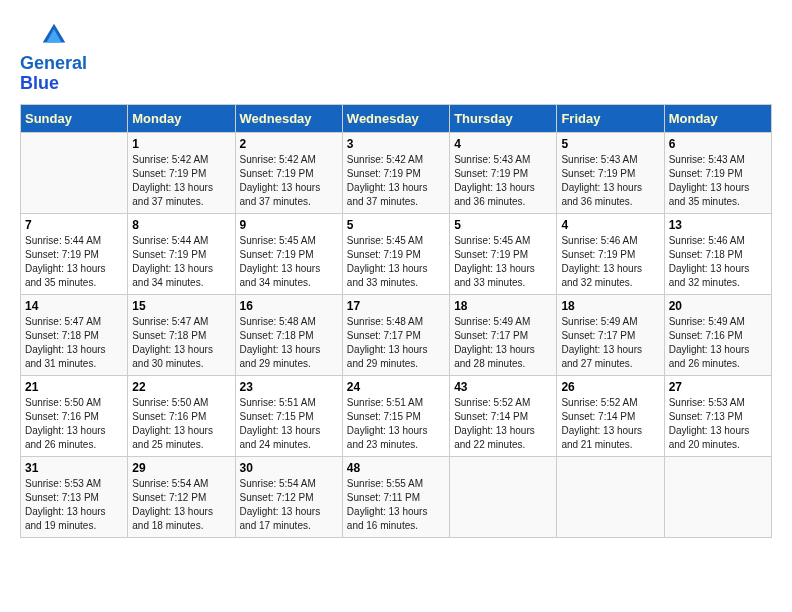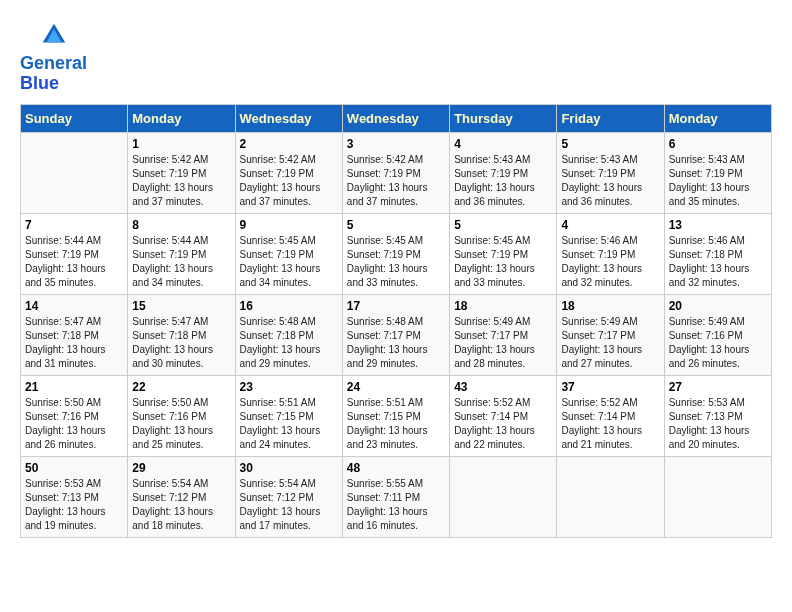--- a/index.html
+++ b/index.html
@@ -224,31 +224,31 @@
         </td>
         <td>
           <span class="day-num">24</span>
           <div class="day-info">Sunrise: 5:51 AM<br>Sunset: 7:15 PM<br>Daylight: 13 hours and 23 minutes.</div>
         </td>
         <td>
           <span class="day-num">43</span>
           <div class="day-info">Sunrise: 5:52 AM<br>Sunset: 7:14 PM<br>Daylight: 13 hours and 22 minutes.</div>
         </td>
         <td>
-          <span class="day-num">37</span>
+          <span class="day-num">26</span>
           <div class="day-info">Sunrise: 5:52 AM<br>Sunset: 7:14 PM<br>Daylight: 13 hours and 21 minutes.</div>
         </td>
         <td>
           <span class="day-num">27</span>
           <div class="day-info">Sunrise: 5:53 AM<br>Sunset: 7:13 PM<br>Daylight: 13 hours and 20 minutes.</div>
         </td>
       </tr>
       <tr>
         <td>
-          <span class="day-num">50</span>
+          <span class="day-num">31</span>
           <div class="day-info">Sunrise: 5:53 AM<br>Sunset: 7:13 PM<br>Daylight: 13 hours and 19 minutes.</div>
         </td>
         <td>
           <span class="day-num">29</span>
           <div class="day-info">Sunrise: 5:54 AM<br>Sunset: 7:12 PM<br>Daylight: 13 hours and 18 minutes.</div>
         </td>
         <td>
           <span class="day-num">30</span>
           <div class="day-info">Sunrise: 5:54 AM<br>Sunset: 7:12 PM<br>Daylight: 13 hours and 17 minutes.</div>
         </td>

